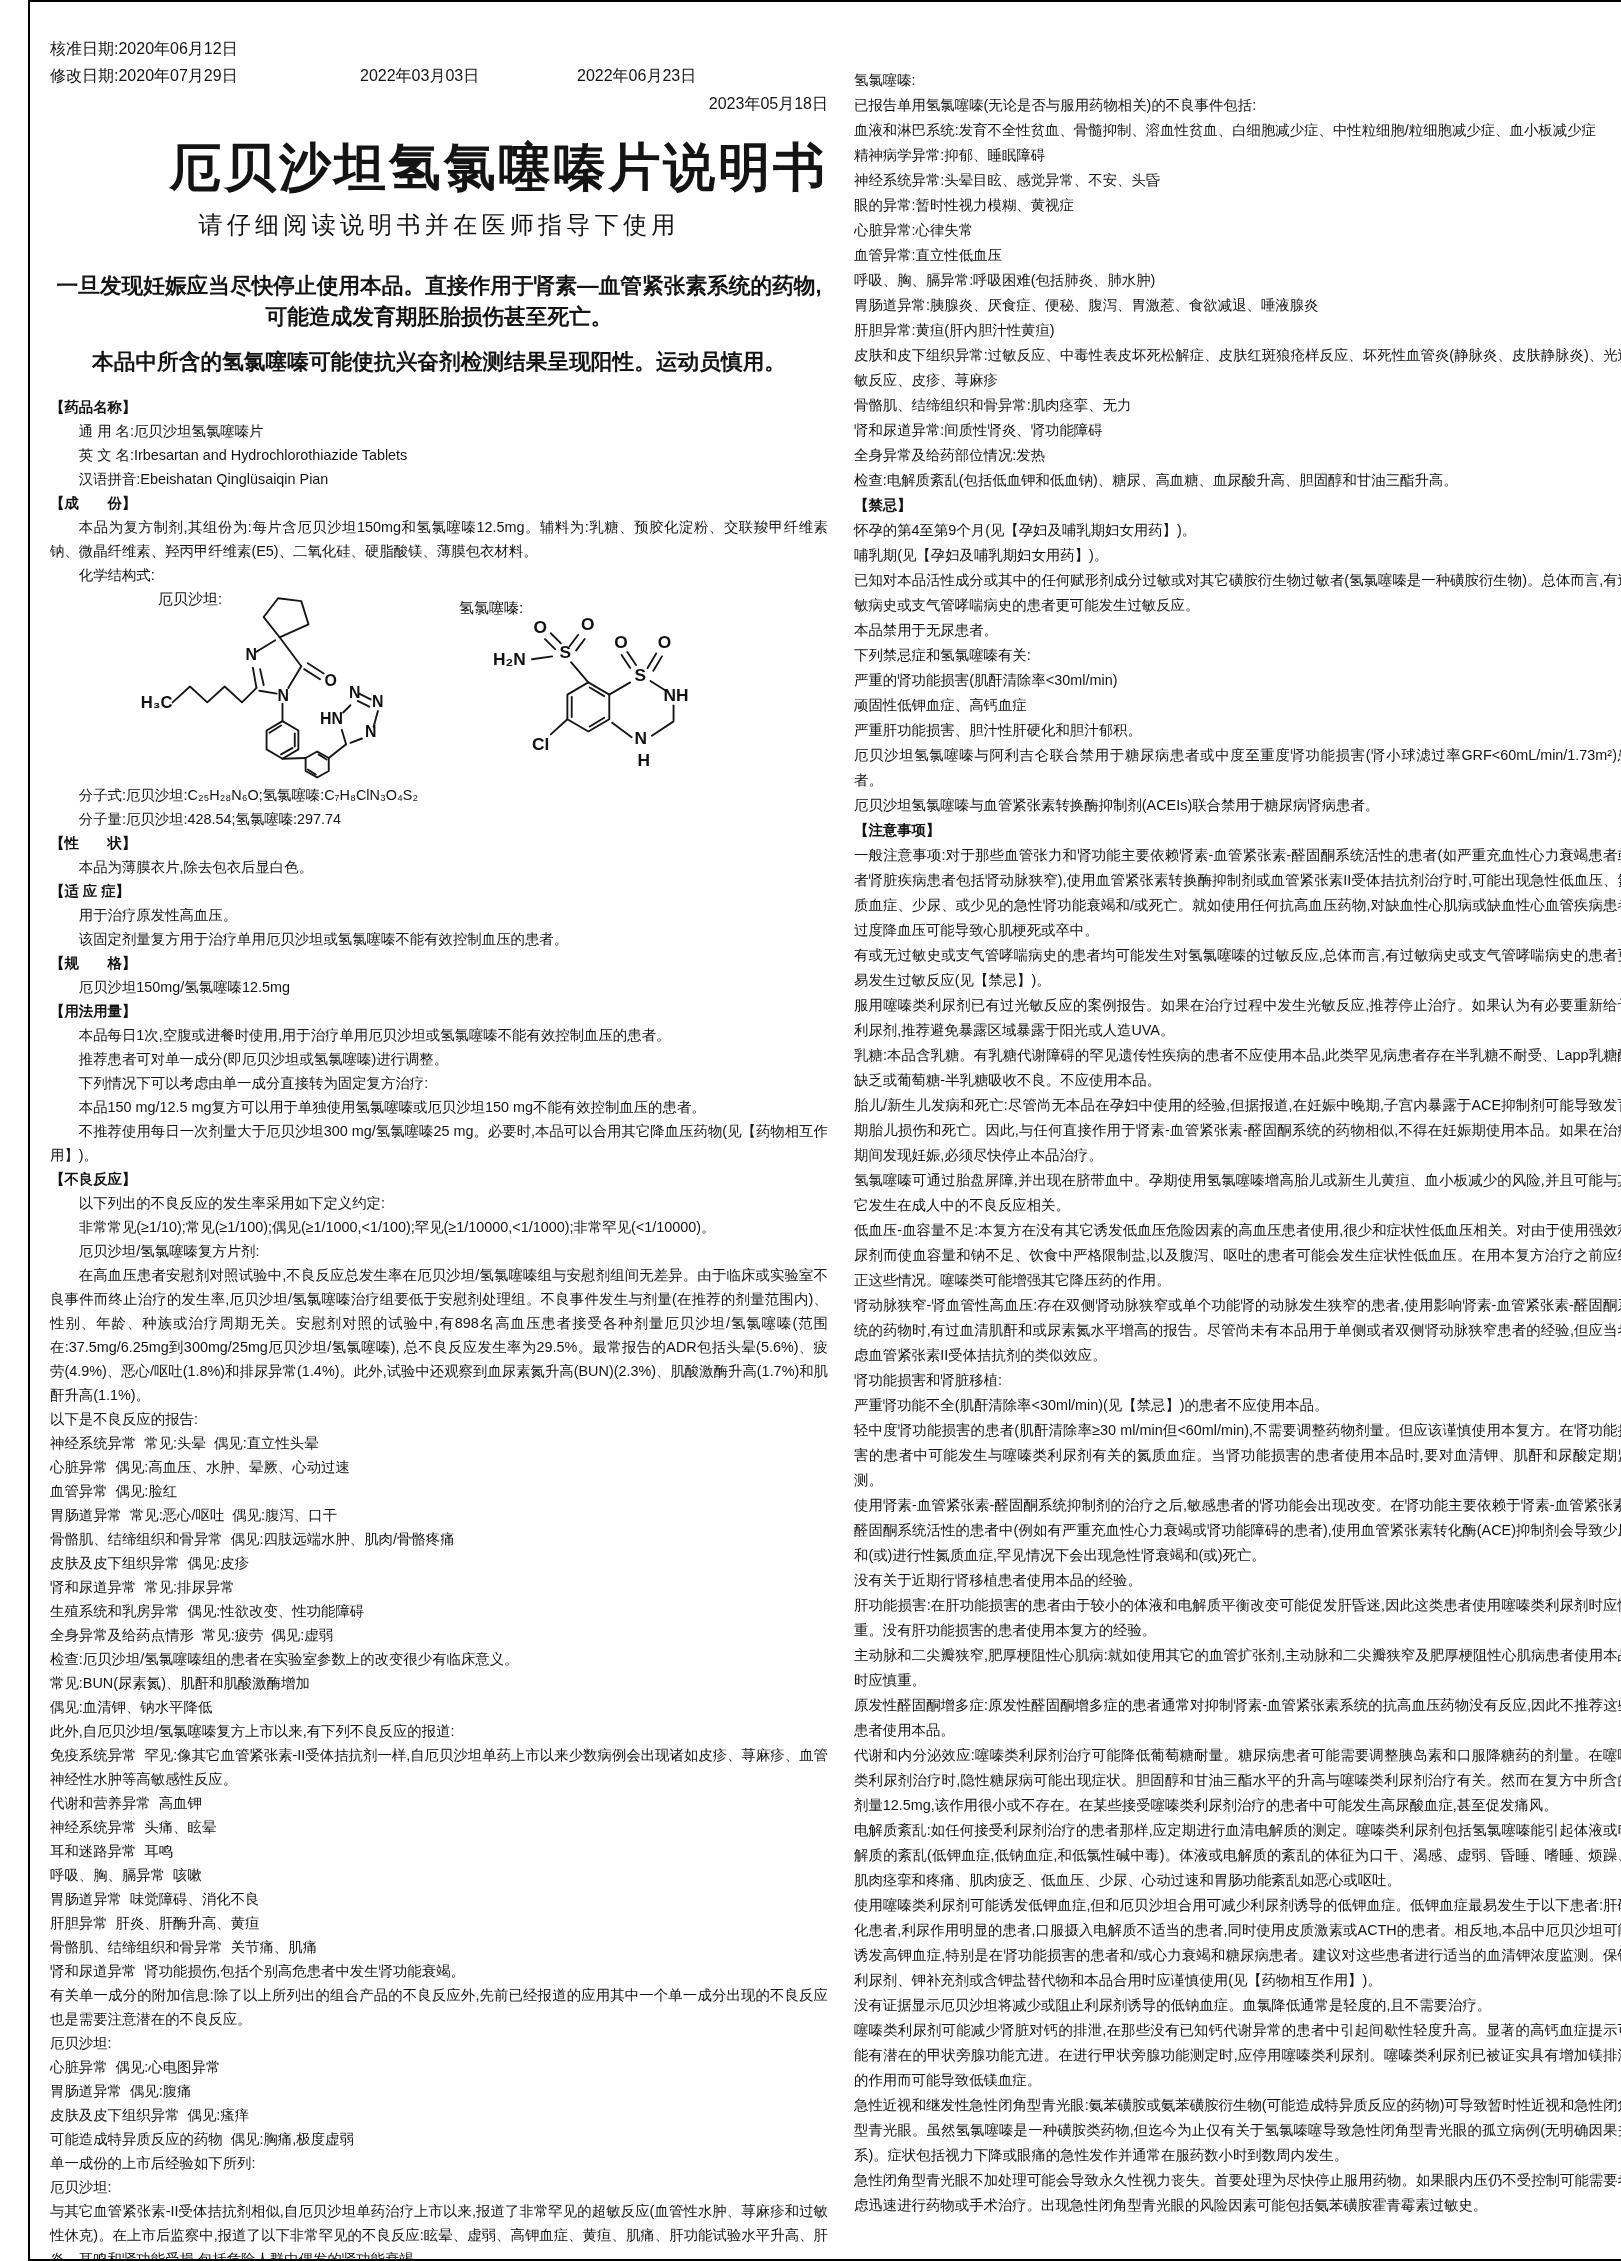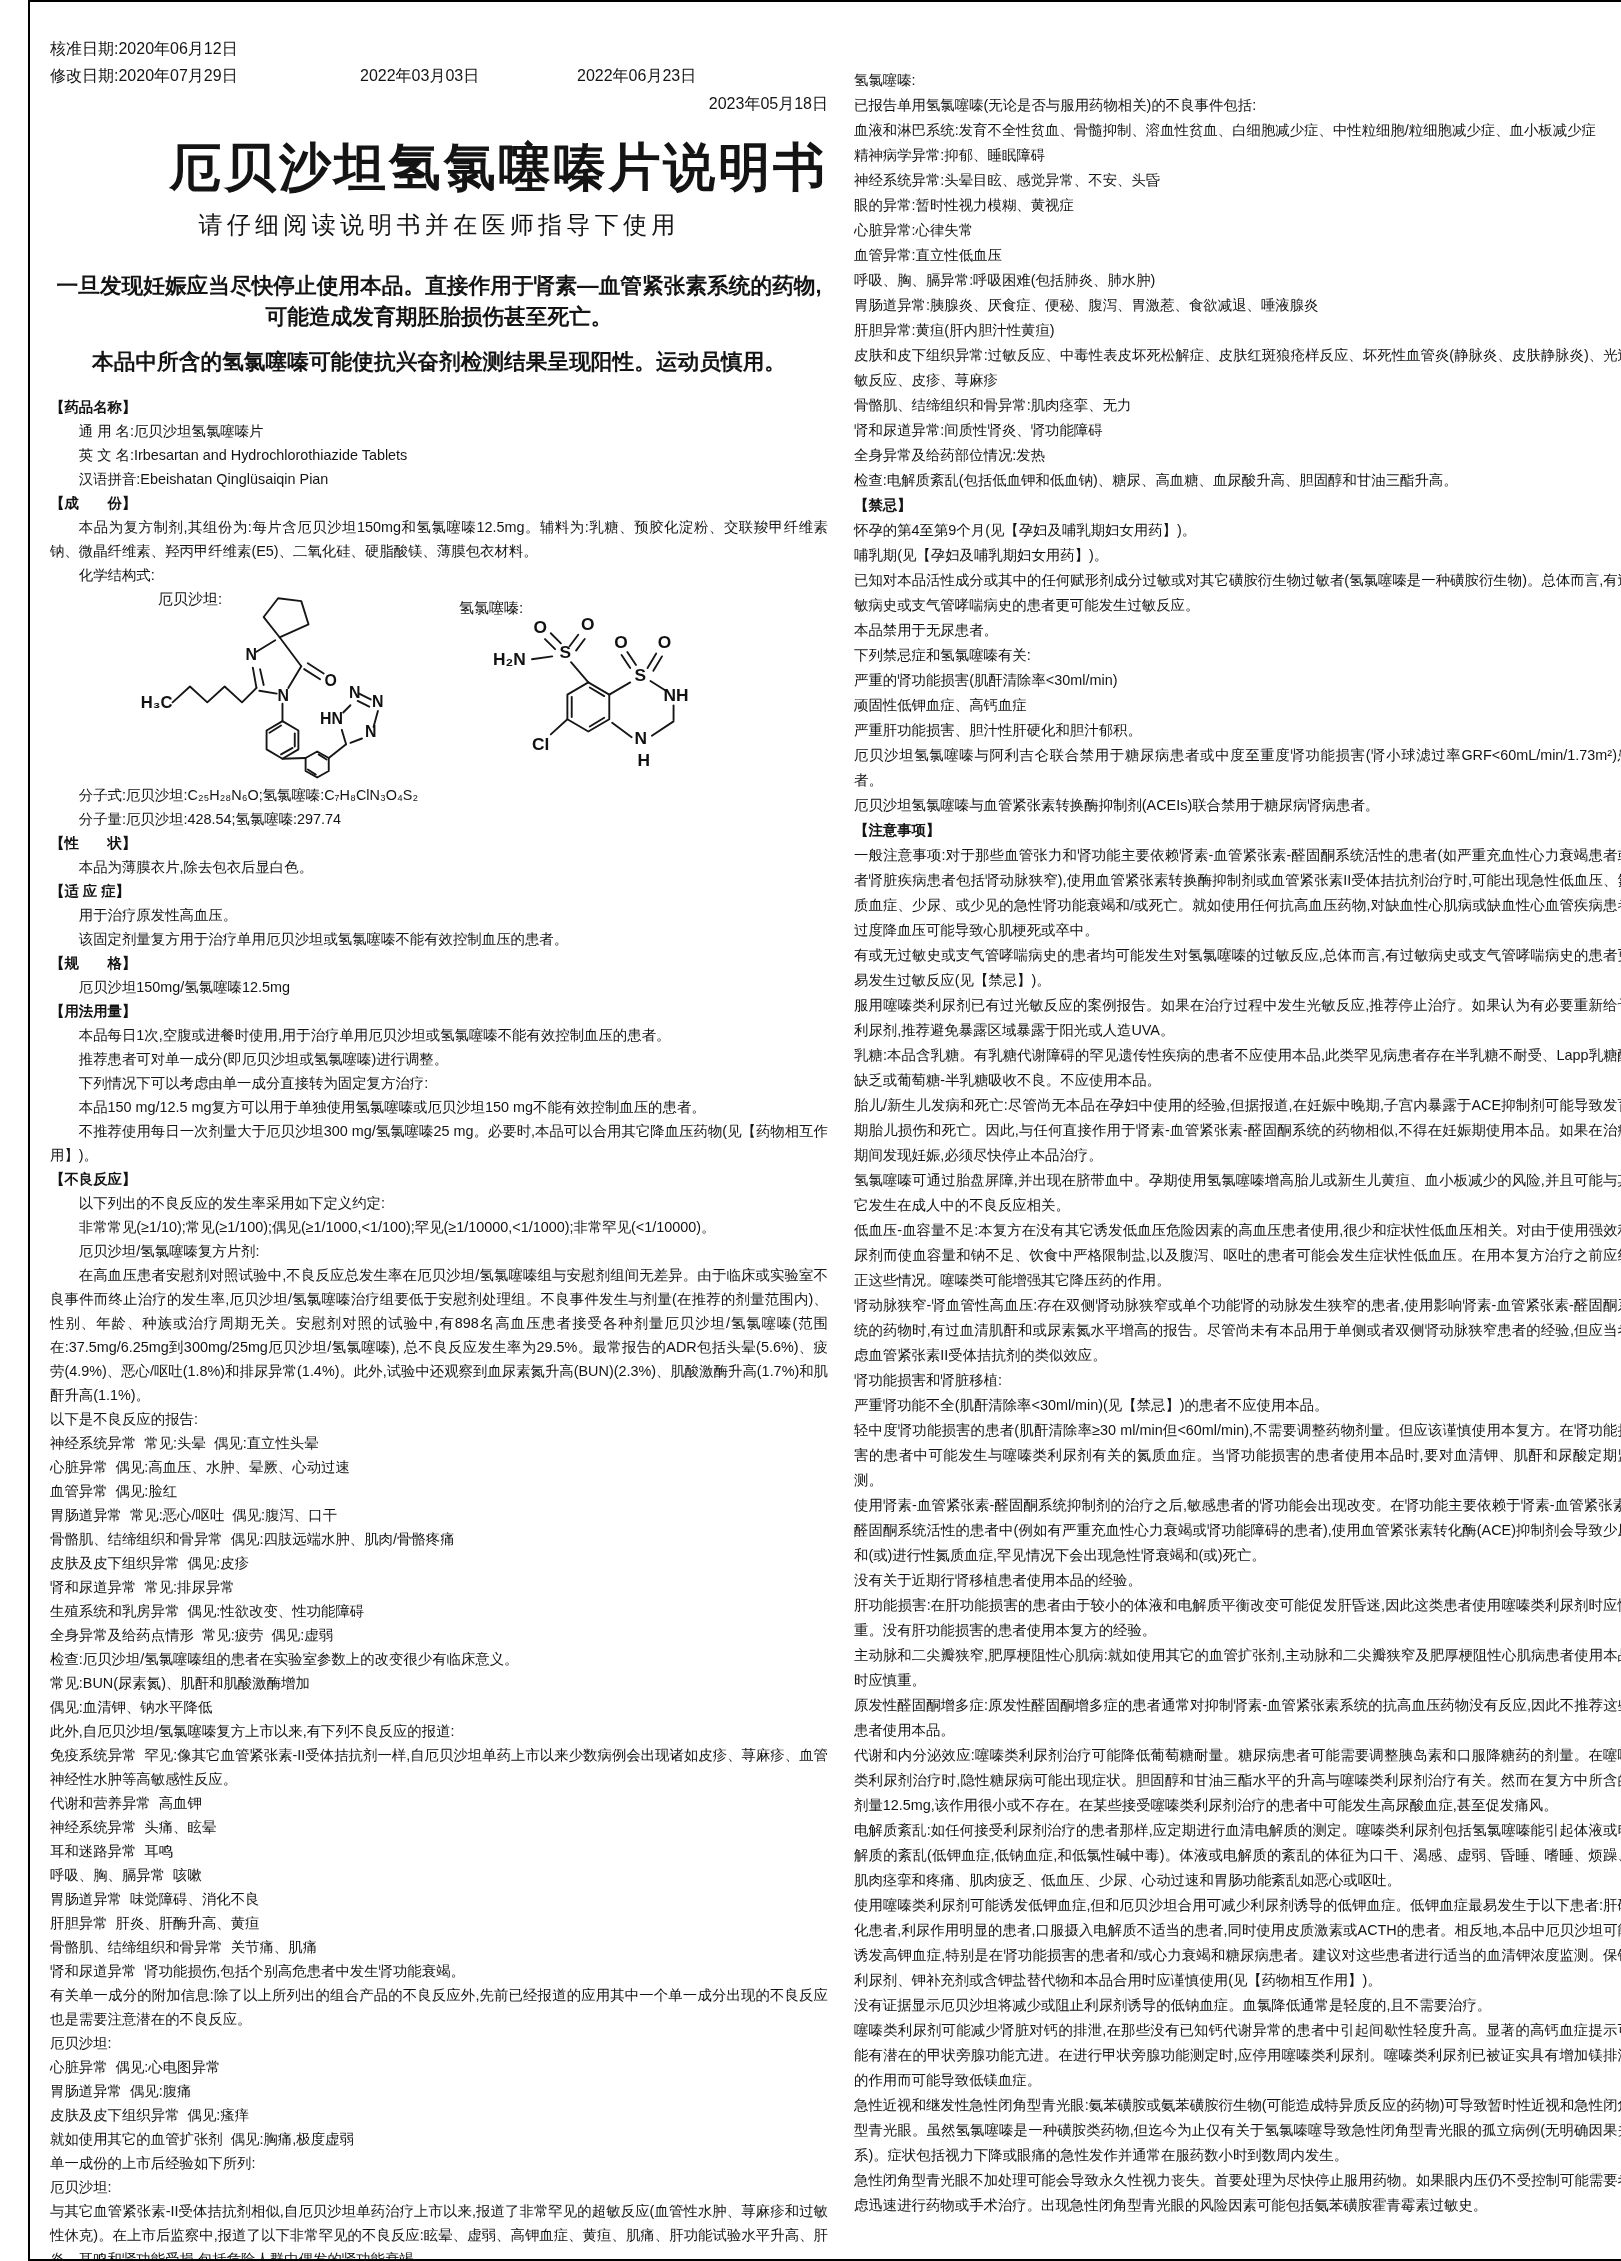--- a/index.html
+++ b/index.html
@@ -192,21 +192,21 @@
           <div class="blk flush">呼吸、胸、膈异常  咳嗽</div>
           <div class="blk flush">胃肠道异常  味觉障碍、消化不良</div>
           <div class="blk flush">肝胆异常  肝炎、肝酶升高、黄疸</div>
           <div class="blk flush">骨骼肌、结缔组织和骨异常  关节痛、肌痛</div>
           <div class="blk flush">肾和尿道异常  肾功能损伤,包括个别高危患者中发生肾功能衰竭。</div>
           <div class="blk flush">有关单一成分的附加信息:除了以上所列出的组合产品的不良反应外,先前已经报道的应用其中一个单一成分出现的不良反应也是需要注意潜在的不良反应。</div>
           <div class="blk flush">厄贝沙坦:</div>
           <div class="blk flush">心脏异常  偶见:心电图异常</div>
           <div class="blk flush">胃肠道异常  偶见:腹痛</div>
           <div class="blk flush">皮肤及皮下组织异常  偶见:瘙痒</div>
-          <div class="blk flush">就如使用其它的血管扩张剂  偶见:胸痛,极度虚弱</div>
+          <div class="blk flush">可能造成特异质反应的药物  偶见:胸痛,极度虚弱</div>
           <div class="blk flush">单一成份的上市后经验如下所列:</div>
           <div class="blk flush">厄贝沙坦:</div>
           <div class="blk flush">与其它血管紧张素-II受体拮抗剂相似,自厄贝沙坦单药治疗上市以来,报道了非常罕见的超敏反应(血管性水肿、荨麻疹和过敏性休克)。在上市后监察中,报道了以下非常罕见的不良反应:眩晕、虚弱、高钾血症、黄疸、肌痛、肝功能试验水平升高、肝炎、耳鸣和肾功能受损,包括危险人群中偶发的肾功能衰竭。</div>
         </div>
     </div>
 
     <div class="col col-right" id="right-blocks">
         <div class="blk flush">氢氯噻嗪:</div>
         <div class="blk flush">已报告单用氢氯噻嗪(无论是否与服用药物相关)的不良事件包括:</div>
         <div class="blk flush">血液和淋巴系统:发育不全性贫血、骨髓抑制、溶血性贫血、白细胞减少症、中性粒细胞/粒细胞减少症、血小板减少症</div>

